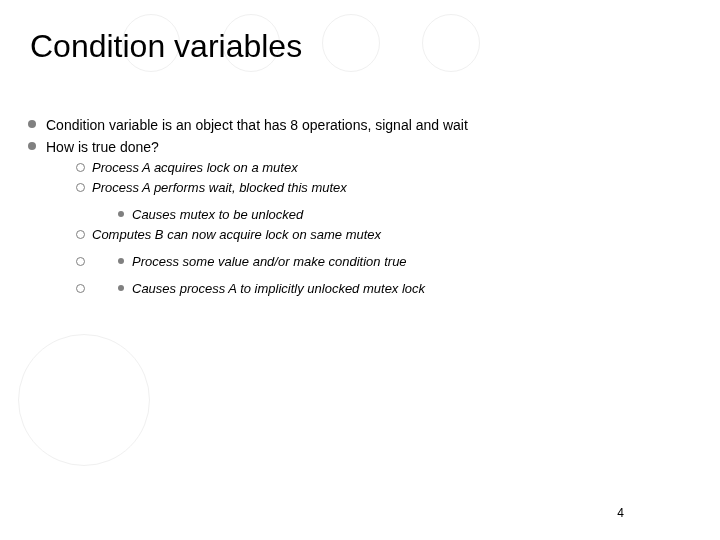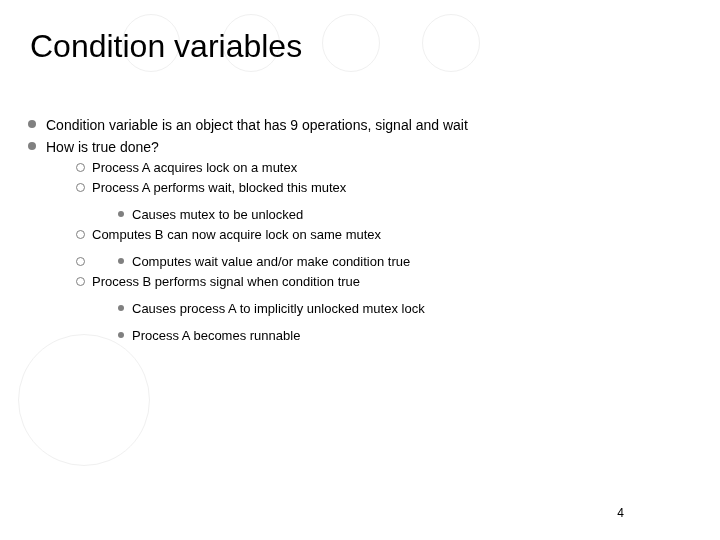--- a/index.html
+++ b/index.html
@@ -68,20 +68,21 @@
     height: 8px;
     background: #808080;
     border-radius: 50%;
   }
 
   ul.lvl2 {
     list-style: none;
     padding: 0;
     margin: 4px 0 2px 28px;
     font-size: 13px;
+    font-style: italic;
   }
   ul.lvl2 > li {
     position: relative;
     padding-left: 18px;
     margin-bottom: 3px;
   }
   ul.lvl2 > li::before {
     content: "";
     position: absolute;
     left: 2px;
@@ -132,42 +133,40 @@
   <div class="bg-circle c1"></div>
   <div class="bg-circle c2"></div>
   <div class="bg-circle c3"></div>
   <div class="bg-circle c4"></div>
   <div class="bg-circle c5"></div>
 
   <div class="title">Condition variables</div>
 
   <div class="body-area">
     <ul class="lvl1">
-      <li><span>Condition variable is an object that has 9 operations, signal and wait</span></li>
+      <li><span>Condition variable is an object that has 8 operations, signal and wait</span></li>
       <li>
         <span>How is true done?</span>
         <ul class="lvl2">
           <li><span>Process A acquires lock on a mutex</span></li>
           <li>
             <span>Process A performs wait, blocked this mutex</span>
             <ul class="lvl3">
               <li><span>Causes mutex to be unlocked</span></li>
             </ul>
           </li>
           <li><span>Computes B can now acquire lock on same mutex</span></li>
           <li>
             <ul class="lvl3">
-              <li><span>Computes wait value and/or make condition true</span></li>
+              <li><span>Process some value and/or make condition true</span></li>
             </ul>
           </li>
           <li>
-            <span>Process B performs signal when condition true</span>
             <ul class="lvl3">
               <li><span>Causes process A to implicitly unlocked mutex lock</span></li>
-              <li><span>Process A becomes runnable</span></li>
             </ul>
           </li>
         </ul>
       </li>
     </ul>
   </div>
 
   <div class="page-number">4</div>
 </div>
 

